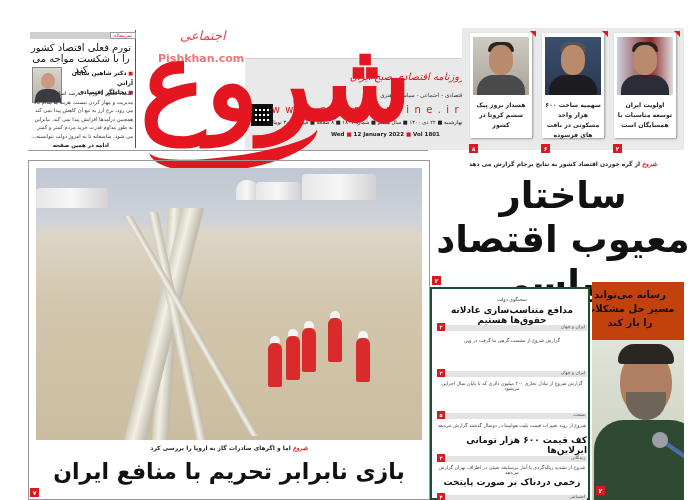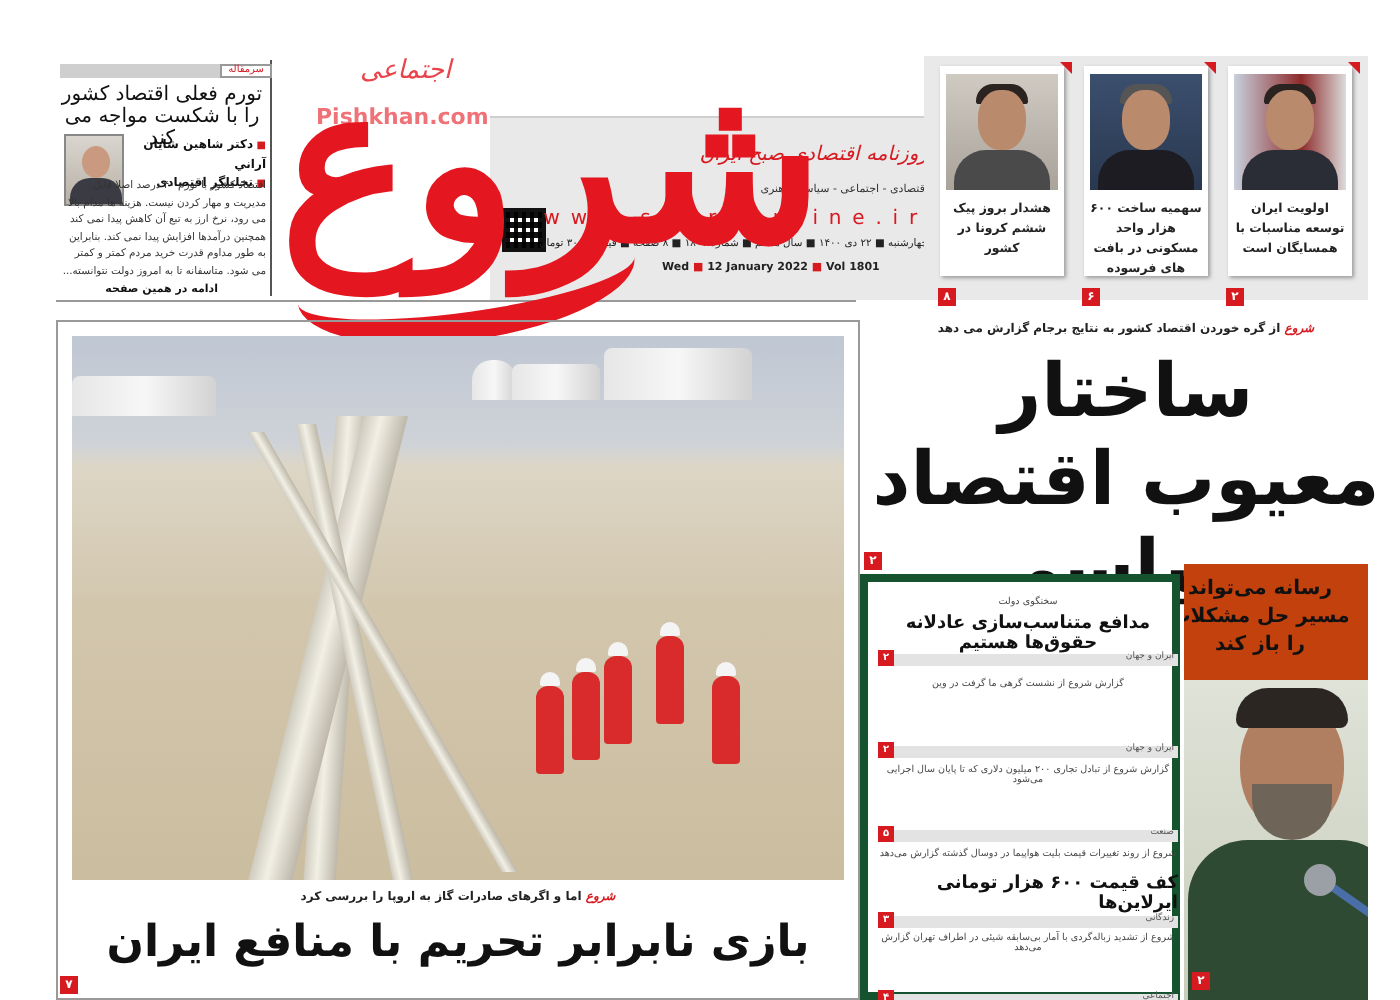--- a/index.html
+++ b/index.html
@@ -66,21 +66,21 @@
      background: linear-gradient(#bfc7d3 0%, #cfd3d8 20%, #ddd6c6 24%, #d2c6ad 50%, #cbbd9f 100%); }
   .photo .tank { position: absolute; background: linear-gradient(90deg, #e6e6e6, #f7f7f7 50%, #d2d2d2); border-radius: 4px 4px 0 0; }
   .photo .pipe { position: absolute; background: linear-gradient(90deg, #cfcbbf, #f2efe5 40%, #bdb8aa); transform-origin: top left; }
   .photo .worker { position: absolute; width: 14px; height: 44px; background: #d92b2b; border-radius: 6px 6px 2px 2px; }
   .photo .helmet { position: absolute; width: 10px; height: 7px; background: #f4f4f4; border-radius: 6px 6px 1px 1px; }
   .photo-kicker { left: 36px; top: 444px; width: 386px; font-size: 6px; font-weight: bold; color: #222; }
   .photo-title { left: 36px; top: 455px; width: 386px; font-size: 22px; font-weight: 900; line-height: 34px; color: #111; }
   .photo-badge { left: 30px; top: 488px; }
 
   
-  .news-col { left: 430px; top: 287px; width: 160px; height: 213px; border: 4px solid #14532d; background: #fff; }
+  .news-col { left: 430px; top: 287px; width: 160px; height: 213px; border: 2px solid #14532d; background: #fff; }
   .news-col .section { position: absolute; width: 150px; left: 5px; height: 6px; background: #e3e3e3; }
   .news-col .section .label { position: absolute; right: 2px; top: -1px; font-size: 4.5px; color: #555; }
   .news-col .section .badge { left: 0; top: -2px; width: 8px; height: 8px; line-height: 8px; font-size: 5px; }
   .news-col .small { position: absolute; left: 5px; width: 150px; font-size: 4.8px; color: #444; }
   .news-col .head { position: absolute; left: 5px; width: 150px; font-size: 9px; font-weight: bold; color: #111; }
 
   
   .interview { left: 592px; top: 282px; width: 92px; height: 218px; background: #c2410c; overflow: hidden; }
   .interview .title { position: absolute; right: 6px; top: 6px; width: 96px; font-size: 10px; line-height: 14px; font-weight: 900; }
   .interview .portrait { position: absolute; left: 0; top: 58px; width: 108px; height: 160px; background: linear-gradient(#dfe3d8, #c8cdbb); }
@@ -222,20 +222,21 @@
     </div>
 
   <div class="small center" style="top:134px;">شروع از روند تغییرات قیمت بلیت هواپیما در دوسال گذشته گزارش می‌دهد</div>
   <div class="head center" style="top:146px;text-align:right;">کف قیمت ۶۰۰ هزار تومانی ایرلاین‌ها</div>
   <div class="section" style="top:167px;">
       <span class="label">زندگانی</span>
       <span class="badge">۳</span>
     </div>
 
   <div class="small center" style="top:176px;">شروع از تشدید زباله‌گردی با آمار بی‌سابقه شیئی در اطراف تهران گزارش می‌دهد</div>
+  <div class="head center" style="top:188px;">زخمی دردناک بر صورت پایتخت</div>
   <div class="section" style="top:206px;">
       <span class="label">اجتماعی</span>
       <span class="badge">۴</span>
     </div>
 </div>
 
 <div class="abs interview rtl">
   <div class="title center">رسانه می‌تواند مسیر حل مشکلات را باز کند</div>
   <div class="portrait">
     <div class="uniform"></div>

